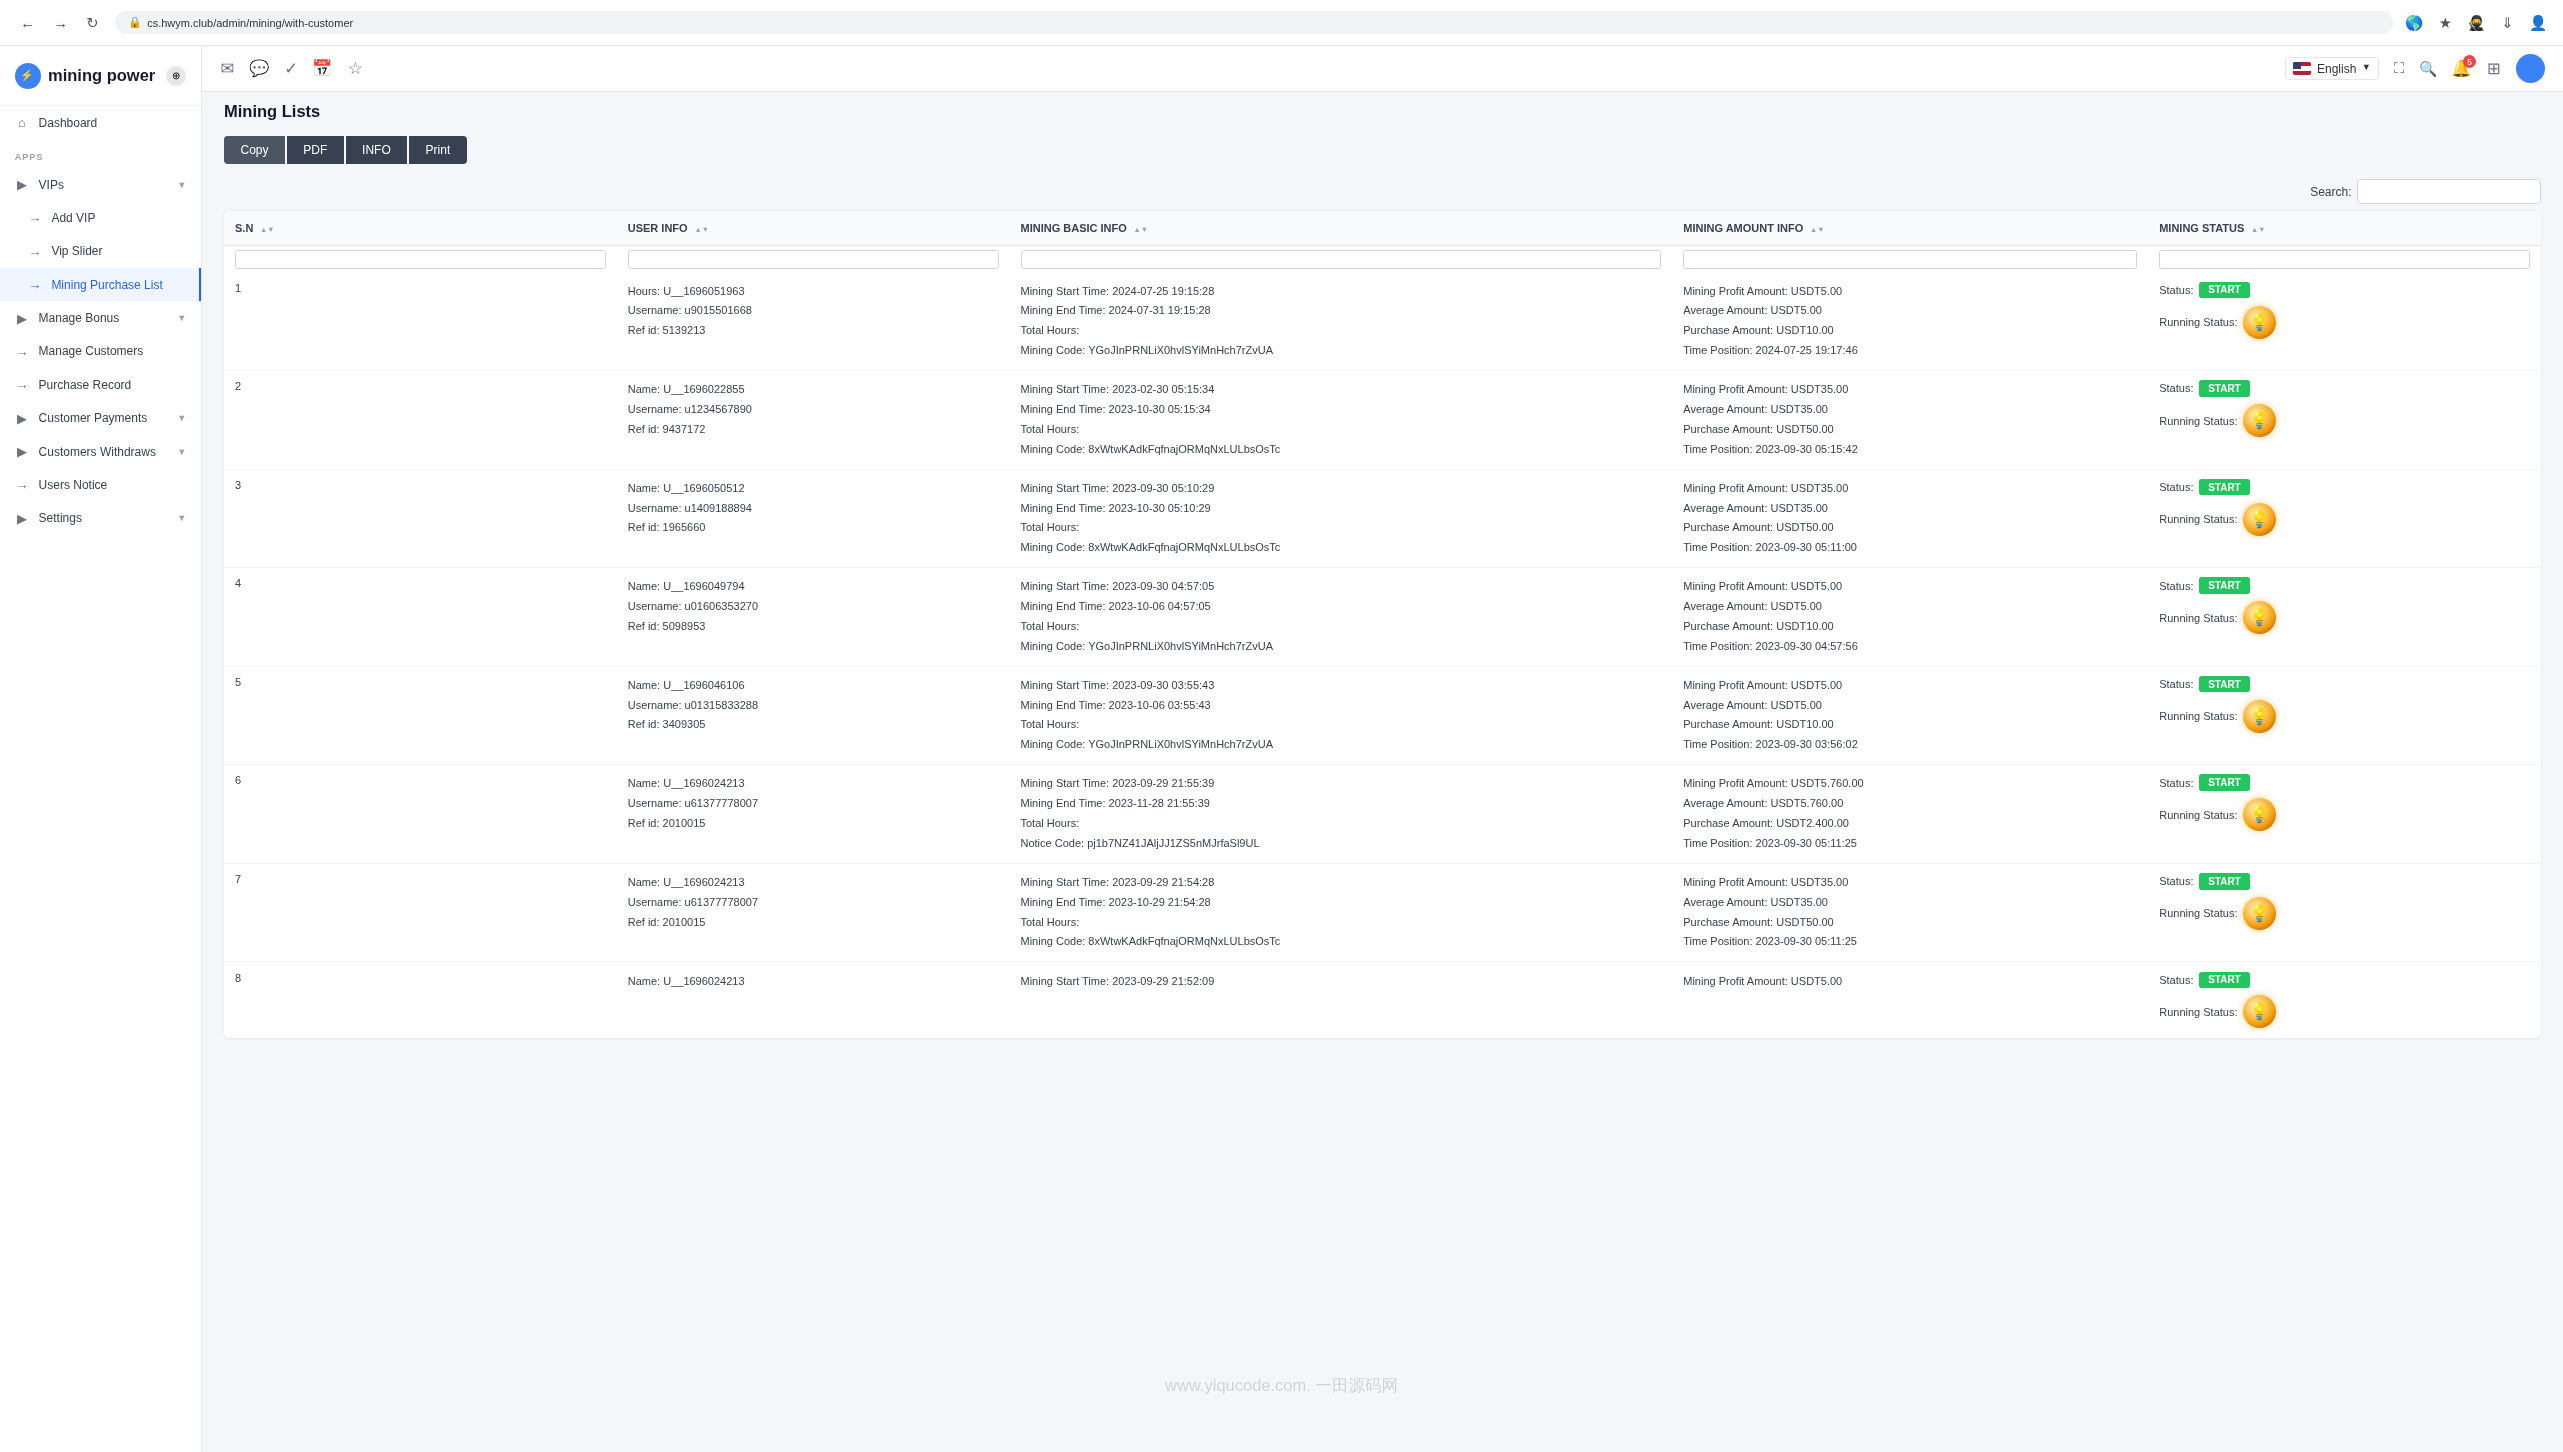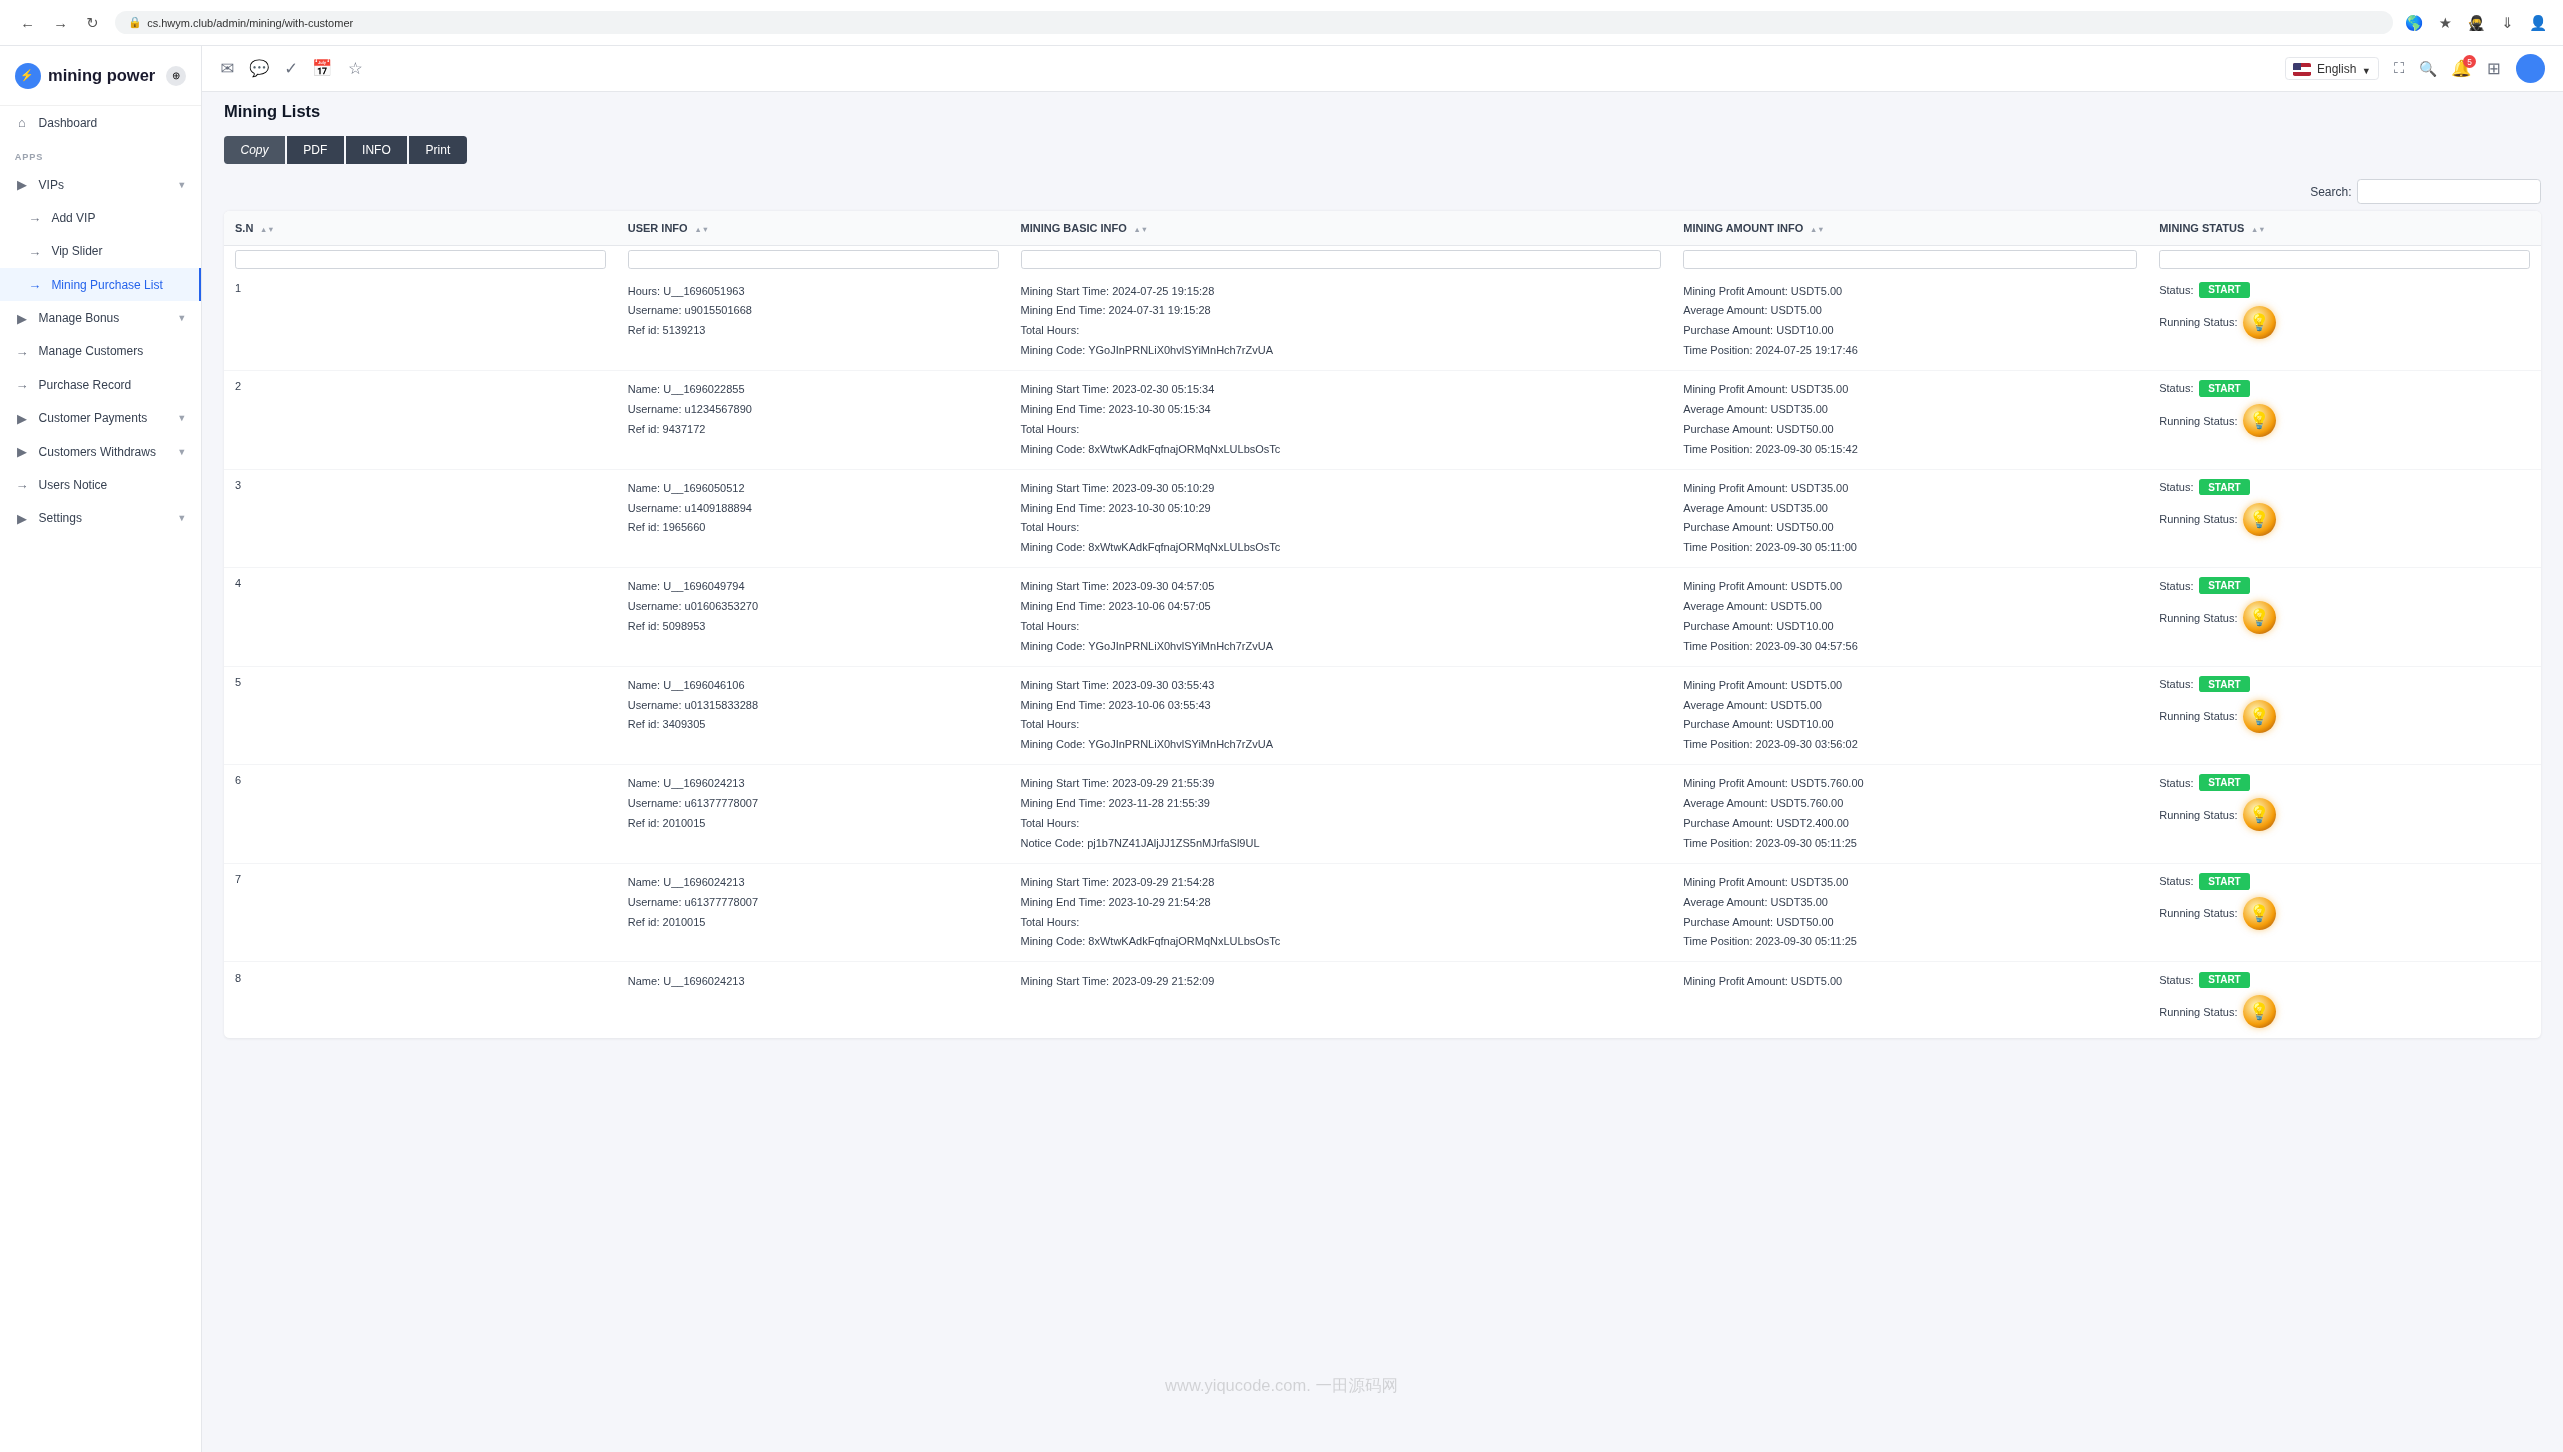--- a/index.html
+++ b/index.html
@@ -5,21 +5,21 @@
     * { box-sizing: border-box; margin: 0; padding: 0; }
     body { font-family: -apple-system, BlinkMacSystemFont, 'Segoe UI', sans-serif; font-size: 12px; background: #f5f6fa; display: flex; flex-direction: column; height: 100vh; overflow: hidden; }
 
     
     .topbar { height: 46px; background: #fff; border-bottom: 0.9px solid #e5e7eb; display: flex; align-items: center; padding: 0 14.7px; gap: 11px; flex-shrink: 0; }
     .topbar-nav { display: flex; align-items: center; gap: 7.3px; }
     .topbar-nav button { background: none; border: none; cursor: pointer; padding: 3.7px 5.5px; color: #555; font-size: 14.7px; }
     .topbar-url { flex: 1; display: flex; align-items: center; background: #f1f3f4; border-radius: 18.4px; padding: 4.6px 13px; font-size: 11px; color: #333; gap: 5.5px; }
     .topbar-icons { display: flex; align-items: center; gap: 11px; margin-left: auto; }
     .topbar-icon { width: 20px; height: 20px; cursor: pointer; color: #555; font-size: 14.7px; display: flex; align-items: center; justify-content: center; }
-    .lang-selector { display: flex; align-items: flex-end; gap: 5.5px; font-size: 12px; color: #333; cursor: pointer; padding: 3.7px 7.3px; border: 0.9px solid #e5e7eb; border-radius: 3.7px; }
+    .lang-selector { display: flex; align-items: flex-start; gap: 5.5px; font-size: 12px; color: #333; cursor: pointer; padding: 3.7px 7.3px; border: 0.9px solid #e5e7eb; border-radius: 3.7px; }
     .flag { width: 18.4px; height: 13px; background: linear-gradient(180deg, #B22234 33%, #fff 33%, #fff 66%, #B22234 66%); border-radius: 1.8px; display: inline-block; position: relative; overflow: hidden; }
     .flag::before { content: ''; position: absolute; left: 0; top: 0; width: 8.3px; height: 7.3px; background: #3C3B6E; }
     .notif-btn { position: relative; cursor: pointer; }
     .notif-badge { position: absolute; top: -3.7px; right: -3.7px; background: #ef4444; color: #fff; font-size: 8.3px; border-radius: 50%; width: 13px; height: 13px; display: flex; align-items: center; justify-content: center; }
 
     
     .layout { display: flex; flex: 1; overflow: hidden; }
 
     
     .sidebar { width: 202px; background: #fff; border-right: 0.9px solid #e5e7eb; display: flex; flex-direction: column; overflow-y: auto; flex-shrink: 0; }
@@ -37,21 +37,21 @@
     .sidebar-item.child { padding-left: 27.5px; }
 
     
     .main { flex: 1; overflow-y: auto; padding: 22px; background: #f5f6fa; }
 
     .page-title { font-size: 16.5px; font-weight: 600; color: #111827; margin-bottom: 14.7px; }
 
     
     .table-toolbar { display: flex; align-items: center; gap: 1.8px; margin-bottom: 14.7px; }
     .toolbar-btn { padding: 7.3px 16.5px; border: none; cursor: pointer; font-size: 12px; font-weight: 500; background: #374151; color: #fff; }
-    .toolbar-btn:first-child { background: #4b5563; border-radius: 3.7px 0 0 3.7px; font-style: italic; }
+    .toolbar-btn:first-child { background: #4b5563; border-radius: 3.7px 0 0 3.7px; }
     .toolbar-btn.active, .toolbar-btn:first-child { background: #374151; }
 
     .table-header-row { display: flex; align-items: center; justify-content: flex-end; margin-bottom: 7.3px; }
     .search-box { display: flex; align-items: center; gap: 5.5px; }
     .search-box label { color: #374151; font-size: 12px; }
     .search-box input { border: 0.9px solid #d1d5db; border-radius: 3.7px; padding: 4.6px 9.2px; font-size: 12px; width: 184px; }
 
     
     .data-table { width: 100%; border-collapse: collapse; background: #fff; border-radius: 5.5px; overflow: hidden; box-shadow: 0 0.9px 2.8px rgba(0,0,0,0.07); }
     .data-table th { background: #f9fafb; padding: 11px 11px; text-align: left; font-size: 11px; font-weight: 600; color: #374151; border-bottom: 0.9px solid #e5e7eb; white-space: nowrap; }

